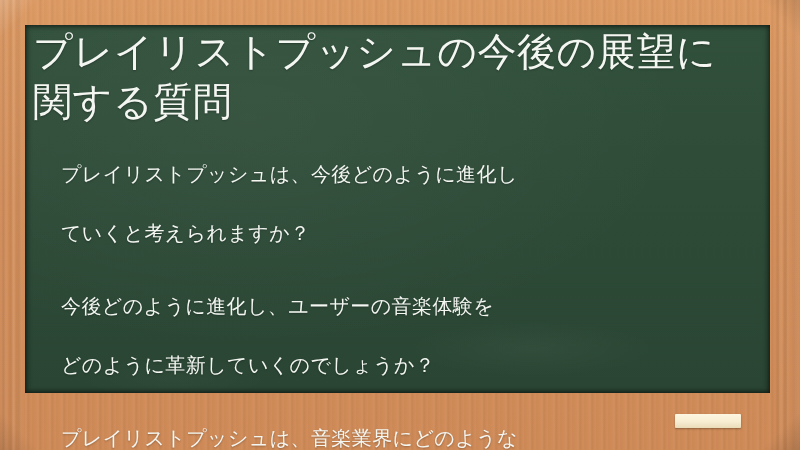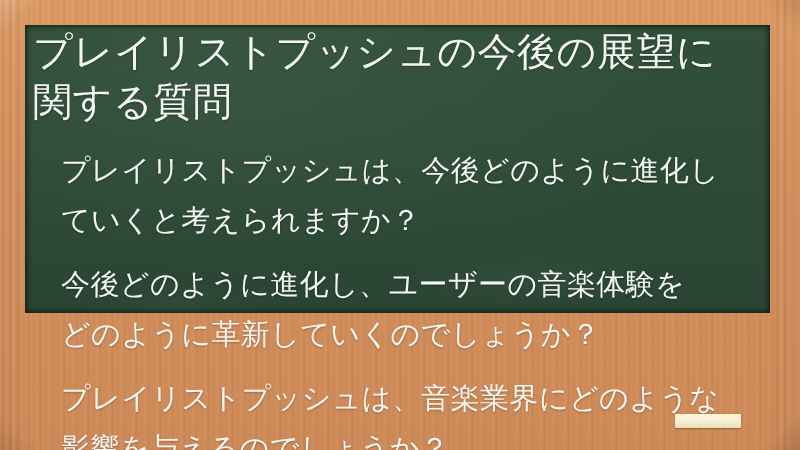--- a/index.html
+++ b/index.html
@@ -66,21 +66,21 @@
   }
   .rail-grain.left  { left: 0; }
   .rail-grain.right { right: 0; }
 
   
   .board {
     position: absolute;
     left: 25px;
     top: 25px;
     width: 745px;
-    height: 288px;
+    height: 368px;
     background:
       radial-gradient(ellipse at 30% 25%, rgba(255,255,255,0.045) 0%, rgba(255,255,255,0.0) 60%),
       linear-gradient(180deg, #31503b 0%, #2d4a37 55%, #2a4533 100%);
     box-shadow:
       inset 0 2px 5px rgba(0,0,0,0.35),
       inset 0 -2px 4px rgba(0,0,0,0.30),
       inset 3px 0 5px rgba(0,0,0,0.22),
       inset -3px 0 5px rgba(0,0,0,0.22);
   }
 
@@ -114,22 +114,22 @@
     text-shadow: 0 1px 2px rgba(0,0,0,0.28);
   }
 
   .bullets {
     margin: 18px 0 0 0;
     padding: 0;
     list-style: none;
   }
 
   .bullet {
-    font-size: 29px;
-    line-height: 50px;
+    font-size: 20px;
+    line-height: 59px;
     letter-spacing: 0.4px;
     margin: 0 0 14px 0;
     padding-left: 28px;
     padding-right: 14px;
     white-space: pre-line;
     text-shadow: 0 1px 2px rgba(0,0,0,0.25);
   }
   .bullet:last-child { margin-bottom: 6px; }
 
   

